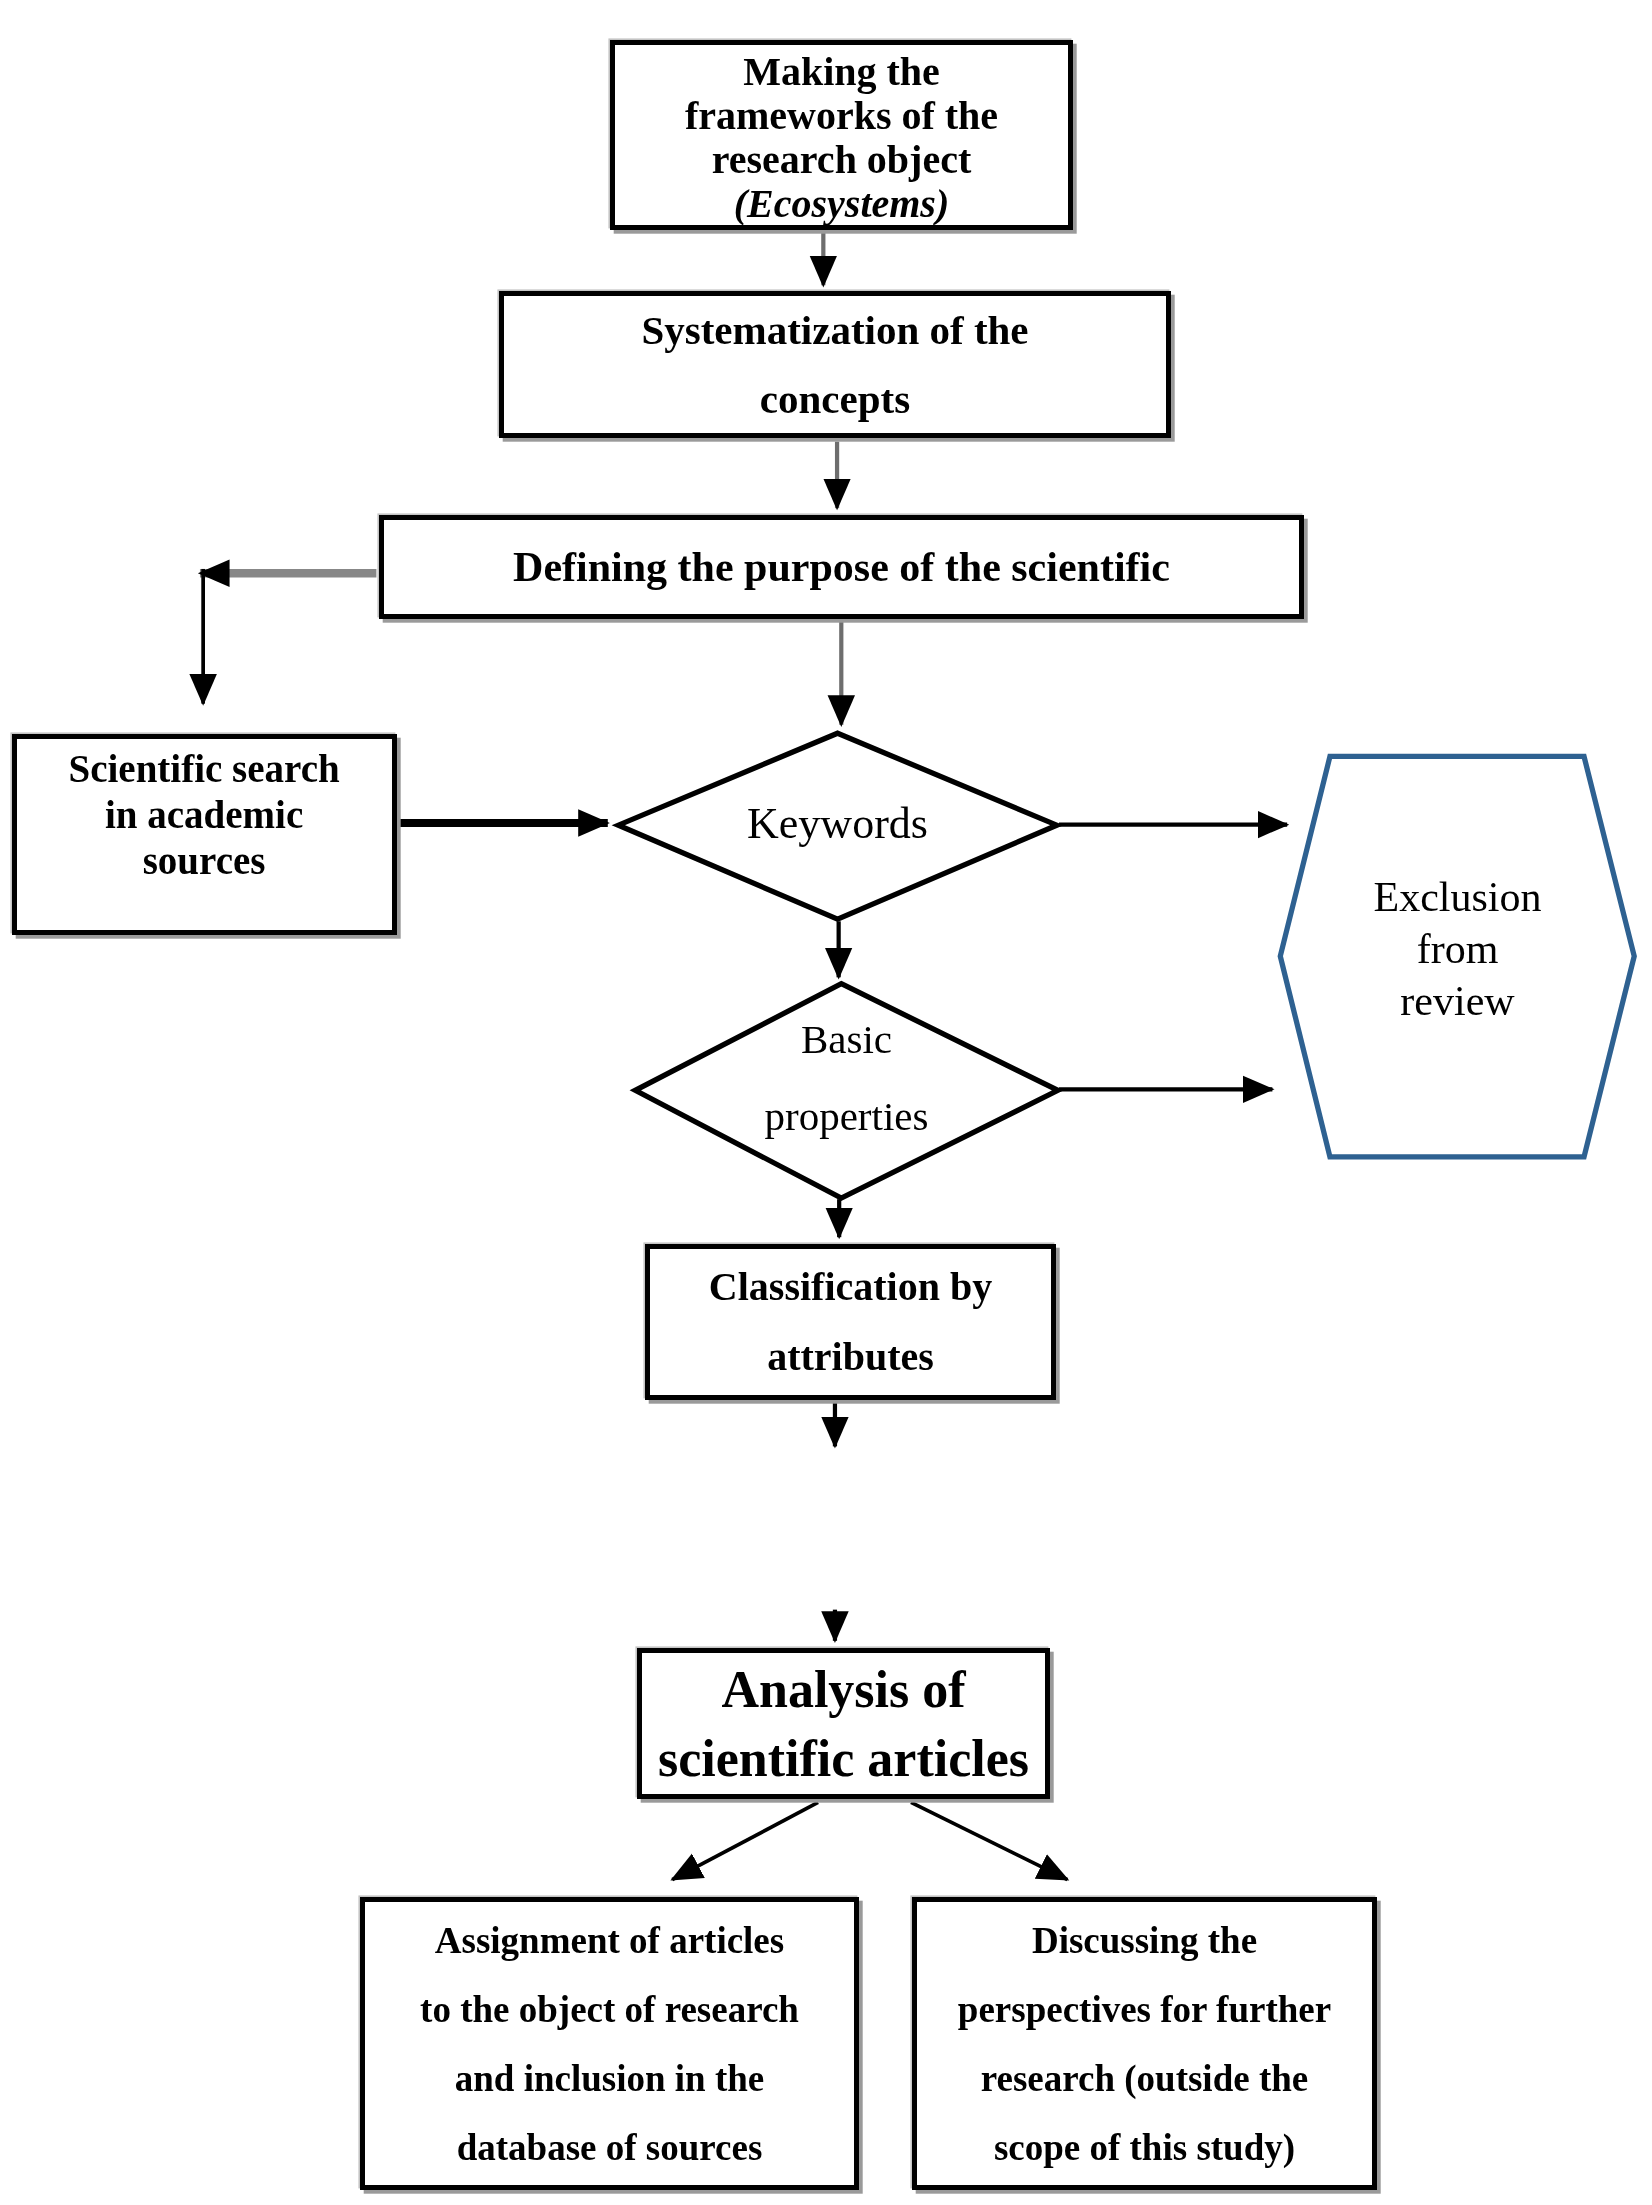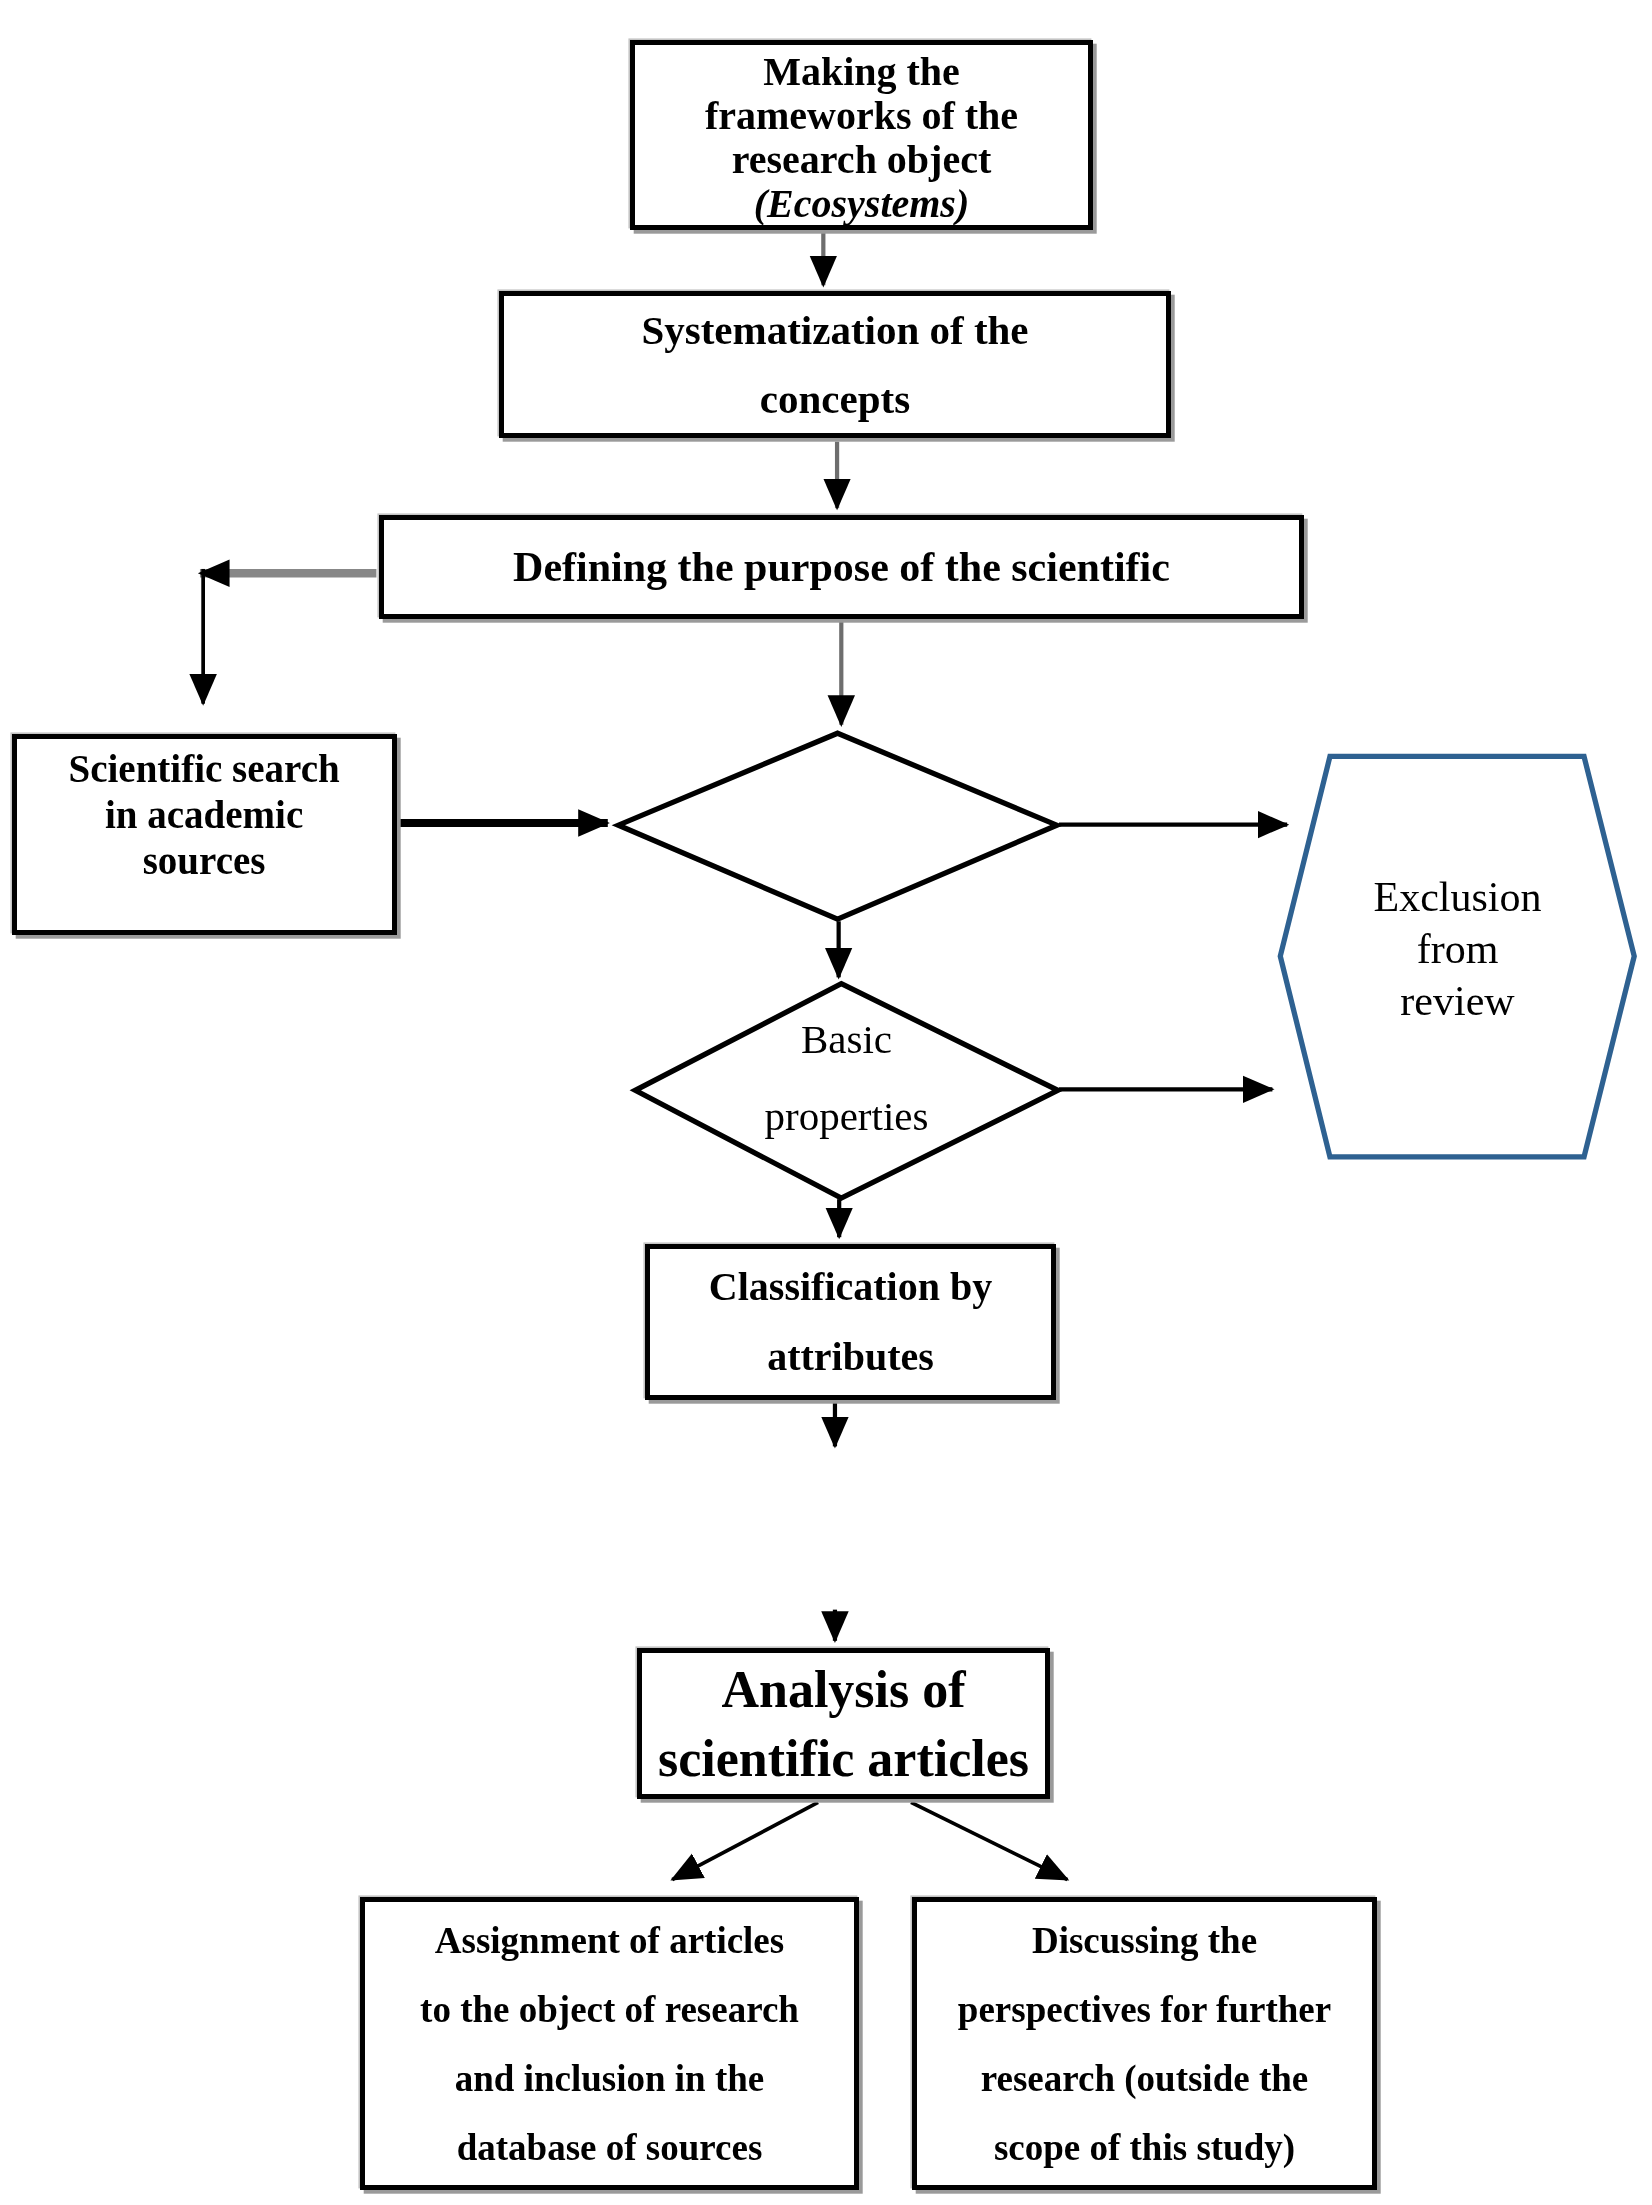--- a/index.html
+++ b/index.html
@@ -33,21 +33,21 @@
     text-align:center;
     white-space:pre-line;
     font-weight:normal;
     display:flex;
     align-items:center;
     justify-content:center;
     flex-direction:column;
   }
   .italic{font-style:italic;}
   
-  #node-frameworks   {left:610px;top:40px;   width:463px; height:190px; font-size:40px; line-height:44px; padding-top:5.3px; justify-content:flex-start;margin-left:20px;}
+  #node-frameworks   {left:610px;top:40px;   width:463px; height:190px; font-size:40px; line-height:44px; padding-top:5.3px; justify-content:flex-start;}
   #node-system       {left:499px; top:291px;  width:672px;height:147px; font-size:41px; line-height:69px;}
   #node-defining     {left:379px; top:515px;  width:925px;height:104px; font-size:42px; line-height:48px;}
   #node-search       {left:11.6px;  top:734px; width:385px; height:201px; font-size:39px; line-height:46px; padding-top:7.4px;}
   #node-class        {left:632px;top:1244px; width:411px; height:156px; font-size:40px; line-height:70px;margin-left:13px;}
   #node-grouping     {left:626px;top:1453px; width:417px; height:156px; font-size:40px; line-height:70px;}
   #node-analysis     {left:637px;top:1648px; width:413px; height:151px; font-size:52px; line-height:69px;}
   #node-assignment   {left:360px; top:1897px; width:499px; height:293px; font-size:37px; line-height:69px;}
   #node-discussing   {left:912px;top:1897px; width:465px; height:293px; font-size:37px; line-height:69px;}
   
   #label-keywords {left:618px;top:795px;width:439px;height:58px;font-size:44px;line-height:58px;}
@@ -126,20 +126,23 @@
 database of sources</span>
   </div>
 
   <div class="node" id="node-discussing">
     <span class="t">Discussing the
 perspectives for further
 research (outside the
 scope of this study)</span>
   </div>
 
+  <div class="shape-label" id="label-keywords">
+    <span class="t">Keywords</span>
+  </div>
   <div class="shape-label" id="label-basic">
     <span class="t">Basic
 properties</span>
   </div>
   <div class="shape-label" id="label-exclusion">
     <span class="t">Exclusion
 from
 review</span>
   </div>
 

